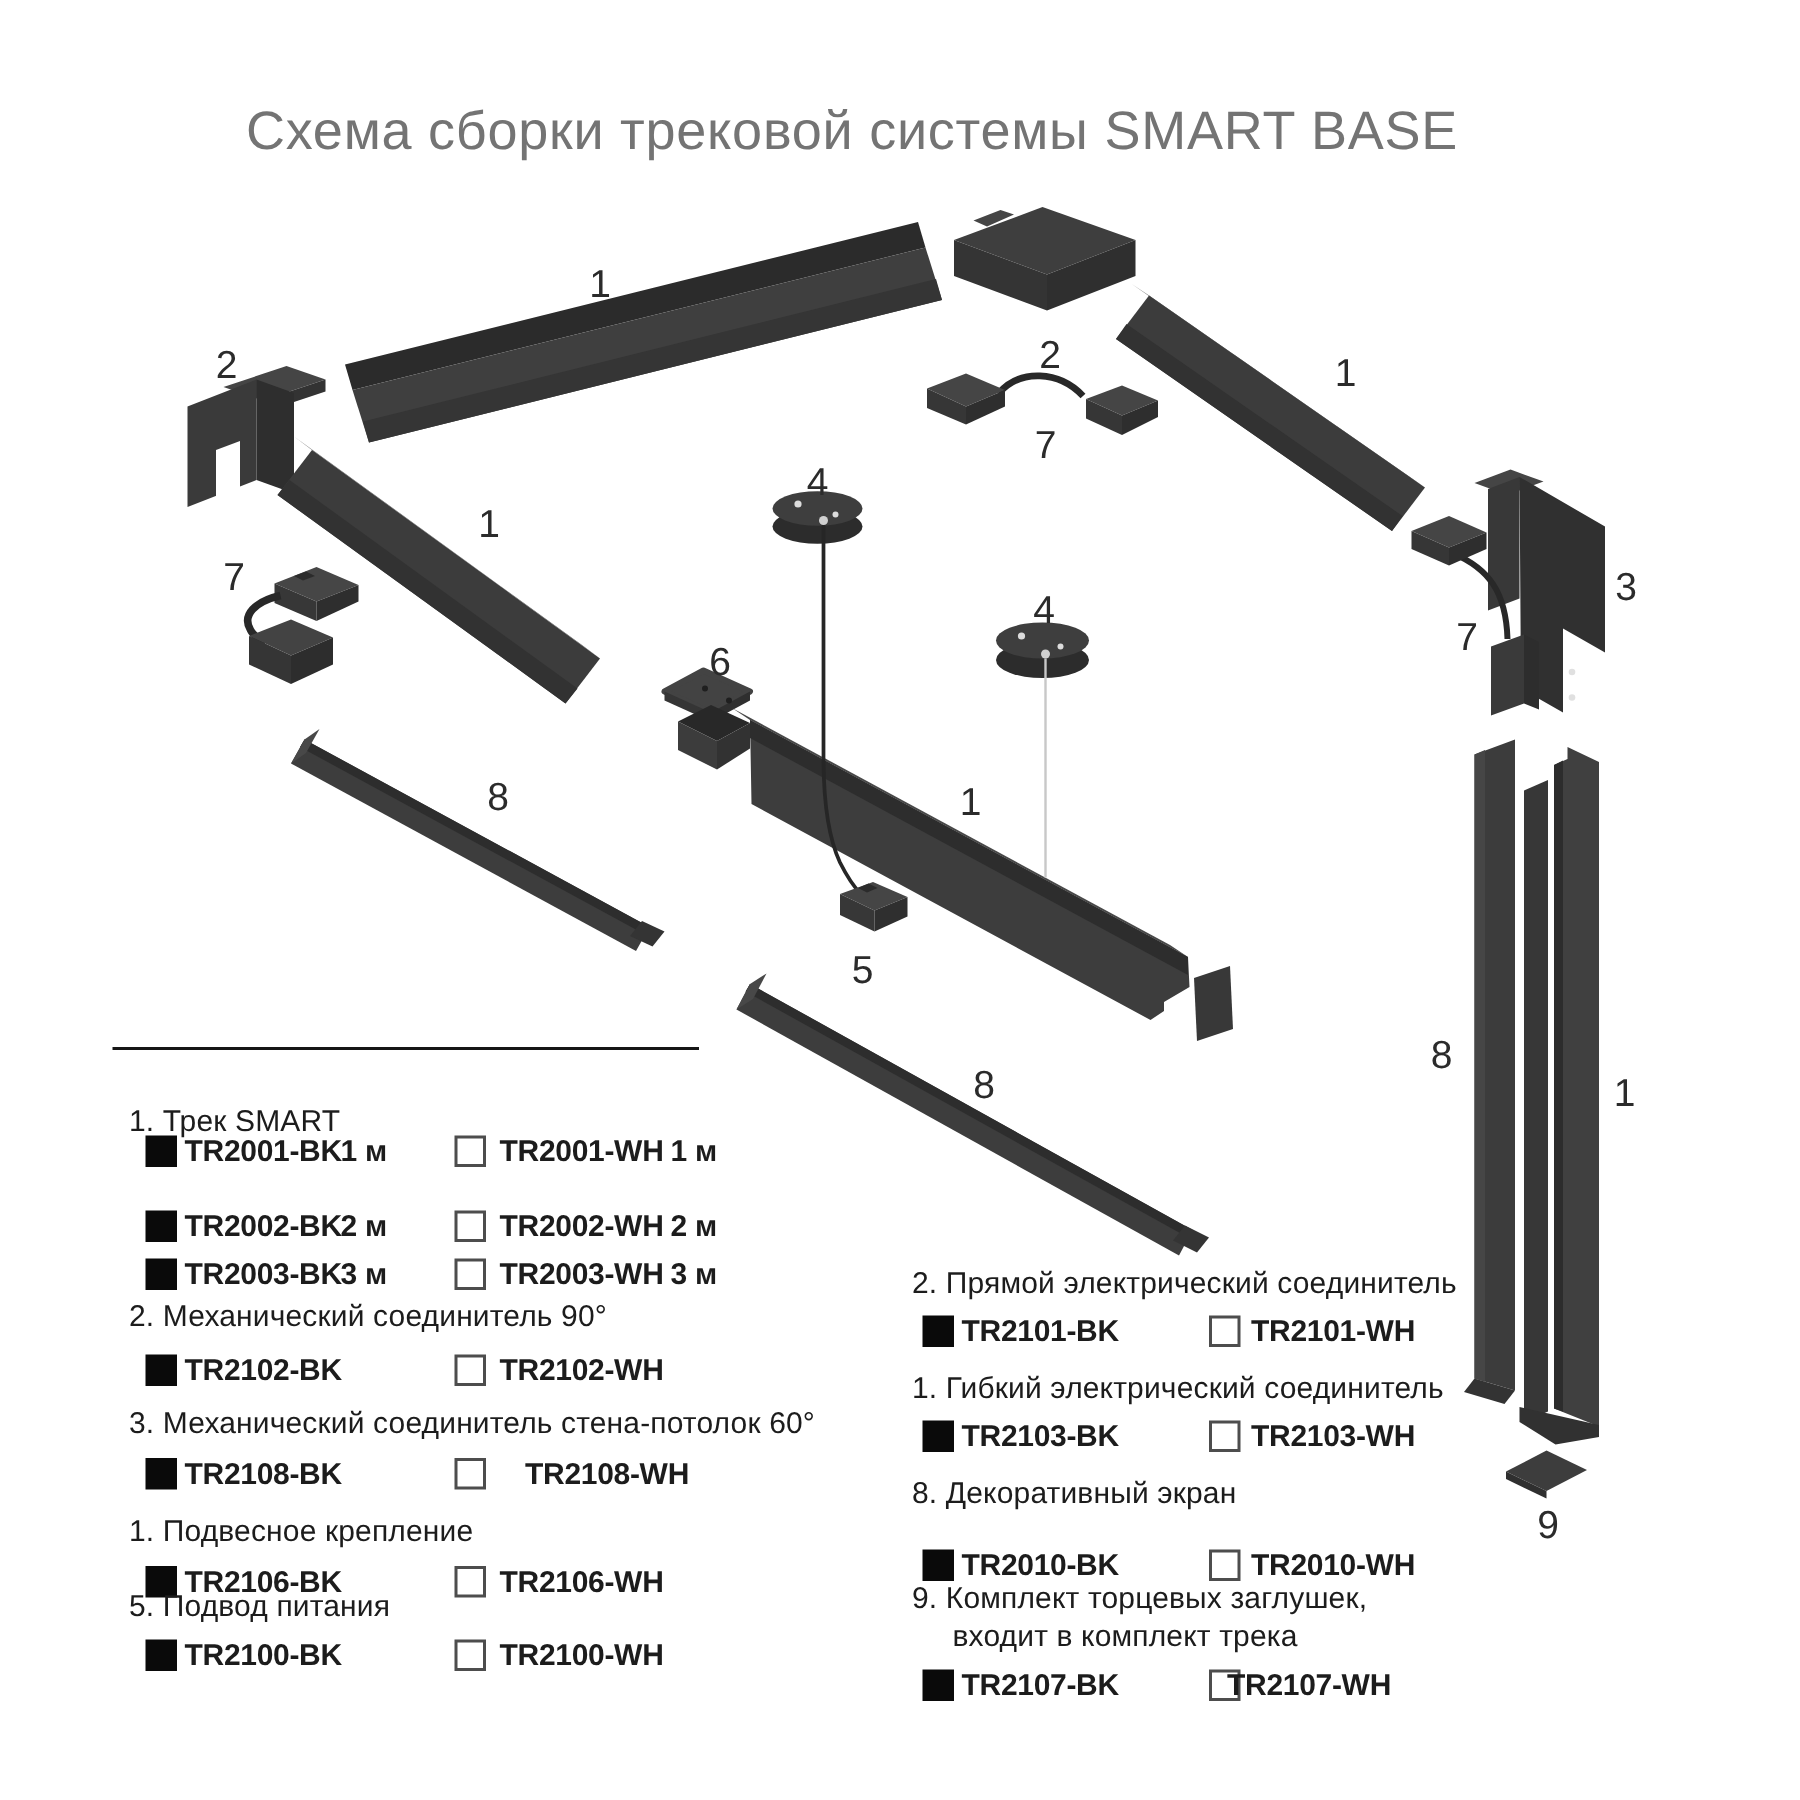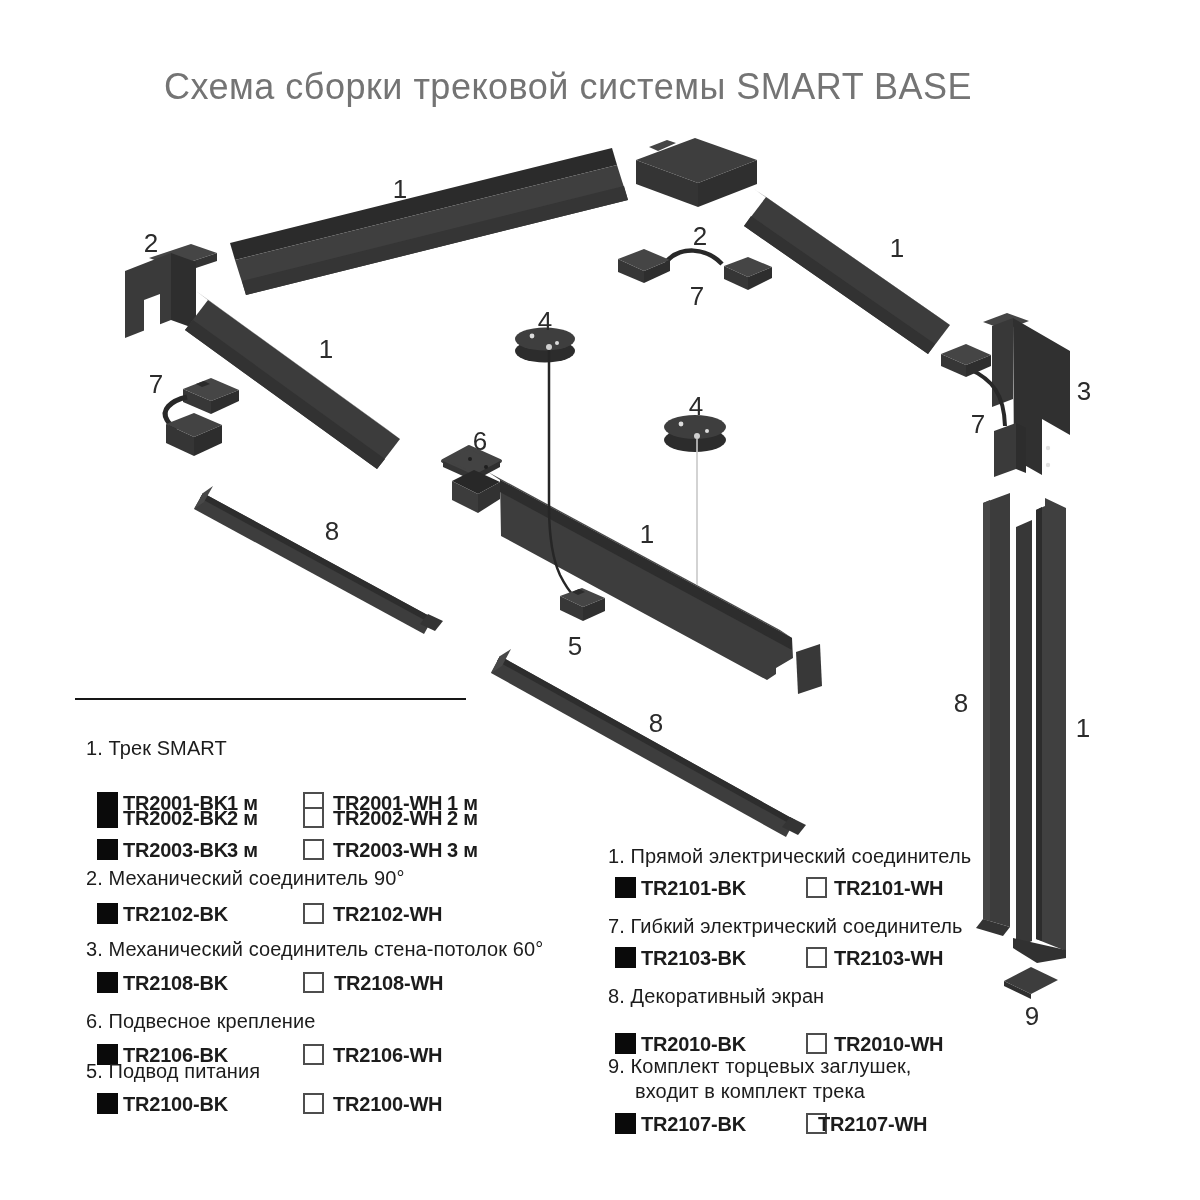--- a/index.html
+++ b/index.html
@@ -196,21 +196,21 @@
     <text class="dlabel" x="961" y="712">8</text>
     <text class="dlabel" x="1083" y="737">1</text>
     <text class="dlabel" x="1032" y="1025">9</text>
   </g>
 </svg>
 
 <div class="divider"></div>
 
 <div class="sec" style="left:86px;top:737px">
   <div class="sec-title">1. Трек SMART</div>
-  <div class="lrow" style="top:55px">
+  <div class="lrow" style="top:20px">
     <span class="cb bk" style="left:11px"></span>
     <span class="pn" style="left:37px">TR2001-BK</span>
     <span class="sz" style="left:141px">1 м</span>
     <span class="cb wh" style="left:217px"></span>
     <span class="pn" style="left:247px">TR2001-WH</span>
     <span class="sz" style="left:361px">1 м</span>
   </div>
   <div class="lrow" style="top:70px">
     <span class="cb bk" style="left:11px"></span>
     <span class="pn" style="left:37px">TR2002-BK</span>
@@ -238,56 +238,56 @@
     <span class="pn" style="left:247px">TR2102-WH</span>
   </div>
 </div>
 
 <div class="sec" style="left:86px;top:938px">
   <div class="sec-title">3. Механический соединитель стена-потолок 60°</div>
   <div class="lrow" style="top:34px">
     <span class="cb bk" style="left:11px"></span>
     <span class="pn" style="left:37px">TR2108-BK</span>
     <span class="cb wh" style="left:217px"></span>
-    <span class="pn" style="left:248px">TR2108-WH</span>
+    <span class="pn" style="left:264px">TR2108-WH</span>
   </div>
 </div>
 
 <div class="sec" style="left:86px;top:1010px">
-  <div class="sec-title">6. Подвесное крепление</div>
+  <div class="sec-title">1. Подвесное крепление</div>
   <div class="lrow" style="top:34px">
     <span class="cb bk" style="left:11px"></span>
     <span class="pn" style="left:37px">TR2106-BK</span>
     <span class="cb wh" style="left:217px"></span>
     <span class="pn" style="left:247px">TR2106-WH</span>
   </div>
 </div>
 
 <div class="sec" style="left:86px;top:1060px">
   <div class="sec-title">5. Подвод питания</div>
   <div class="lrow" style="top:33px">
     <span class="cb bk" style="left:11px"></span>
     <span class="pn" style="left:37px">TR2100-BK</span>
     <span class="cb wh" style="left:217px"></span>
     <span class="pn" style="left:247px">TR2100-WH</span>
   </div>
 </div>
 
 <div class="sec" style="left:608px;top:845px">
-  <div class="sec-title">1. Прямой электрический соединитель</div>
+  <div class="sec-title">2. Прямой электрический соединитель</div>
   <div class="lrow" style="top:32px">
     <span class="cb bk" style="left:7px"></span>
     <span class="pn" style="left:33px">TR2101-BK</span>
     <span class="cb wh" style="left:198px"></span>
     <span class="pn" style="left:226px">TR2101-WH</span>
   </div>
 </div>
 
 <div class="sec" style="left:608px;top:915px">
-  <div class="sec-title">7. Гибкий электрический соединитель</div>
+  <div class="sec-title">1. Гибкий электрический соединитель</div>
   <div class="lrow" style="top:32px">
     <span class="cb bk" style="left:7px"></span>
     <span class="pn" style="left:33px">TR2103-BK</span>
     <span class="cb wh" style="left:198px"></span>
     <span class="pn" style="left:226px">TR2103-WH</span>
   </div>
 </div>
 
 <div class="sec" style="left:608px;top:985px">
   <div class="sec-title">8. Декоративный экран</div>

